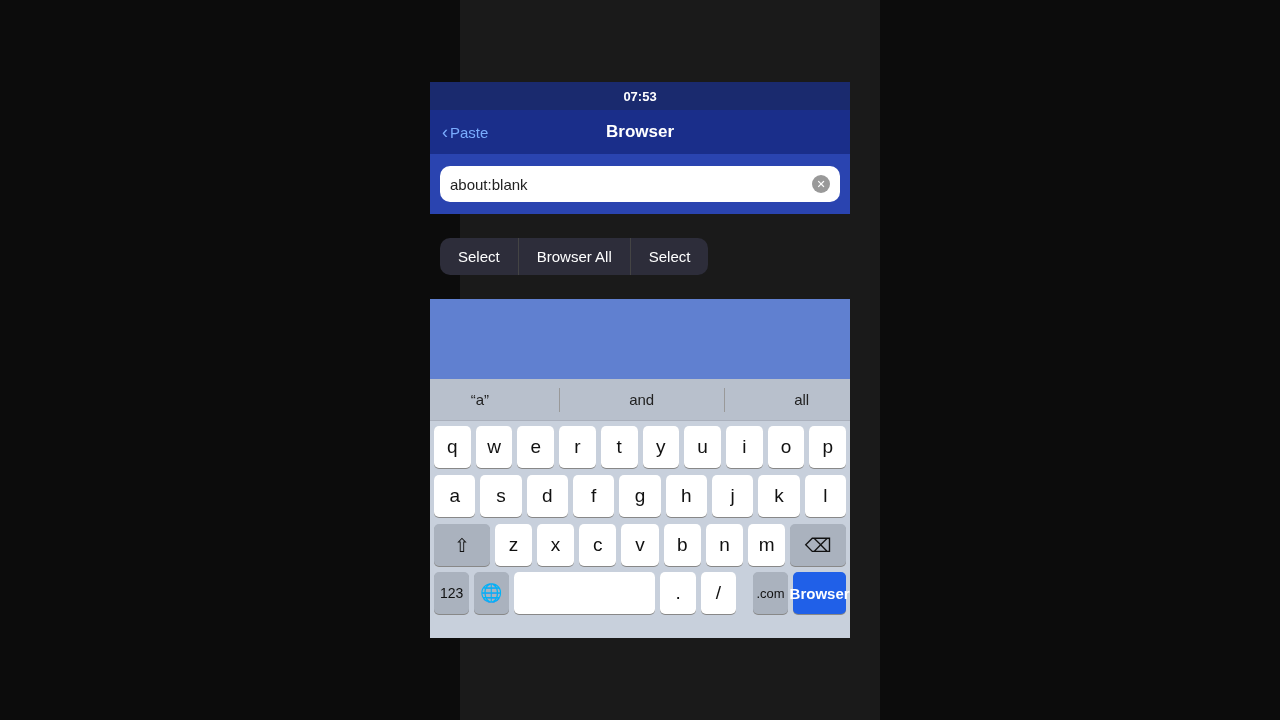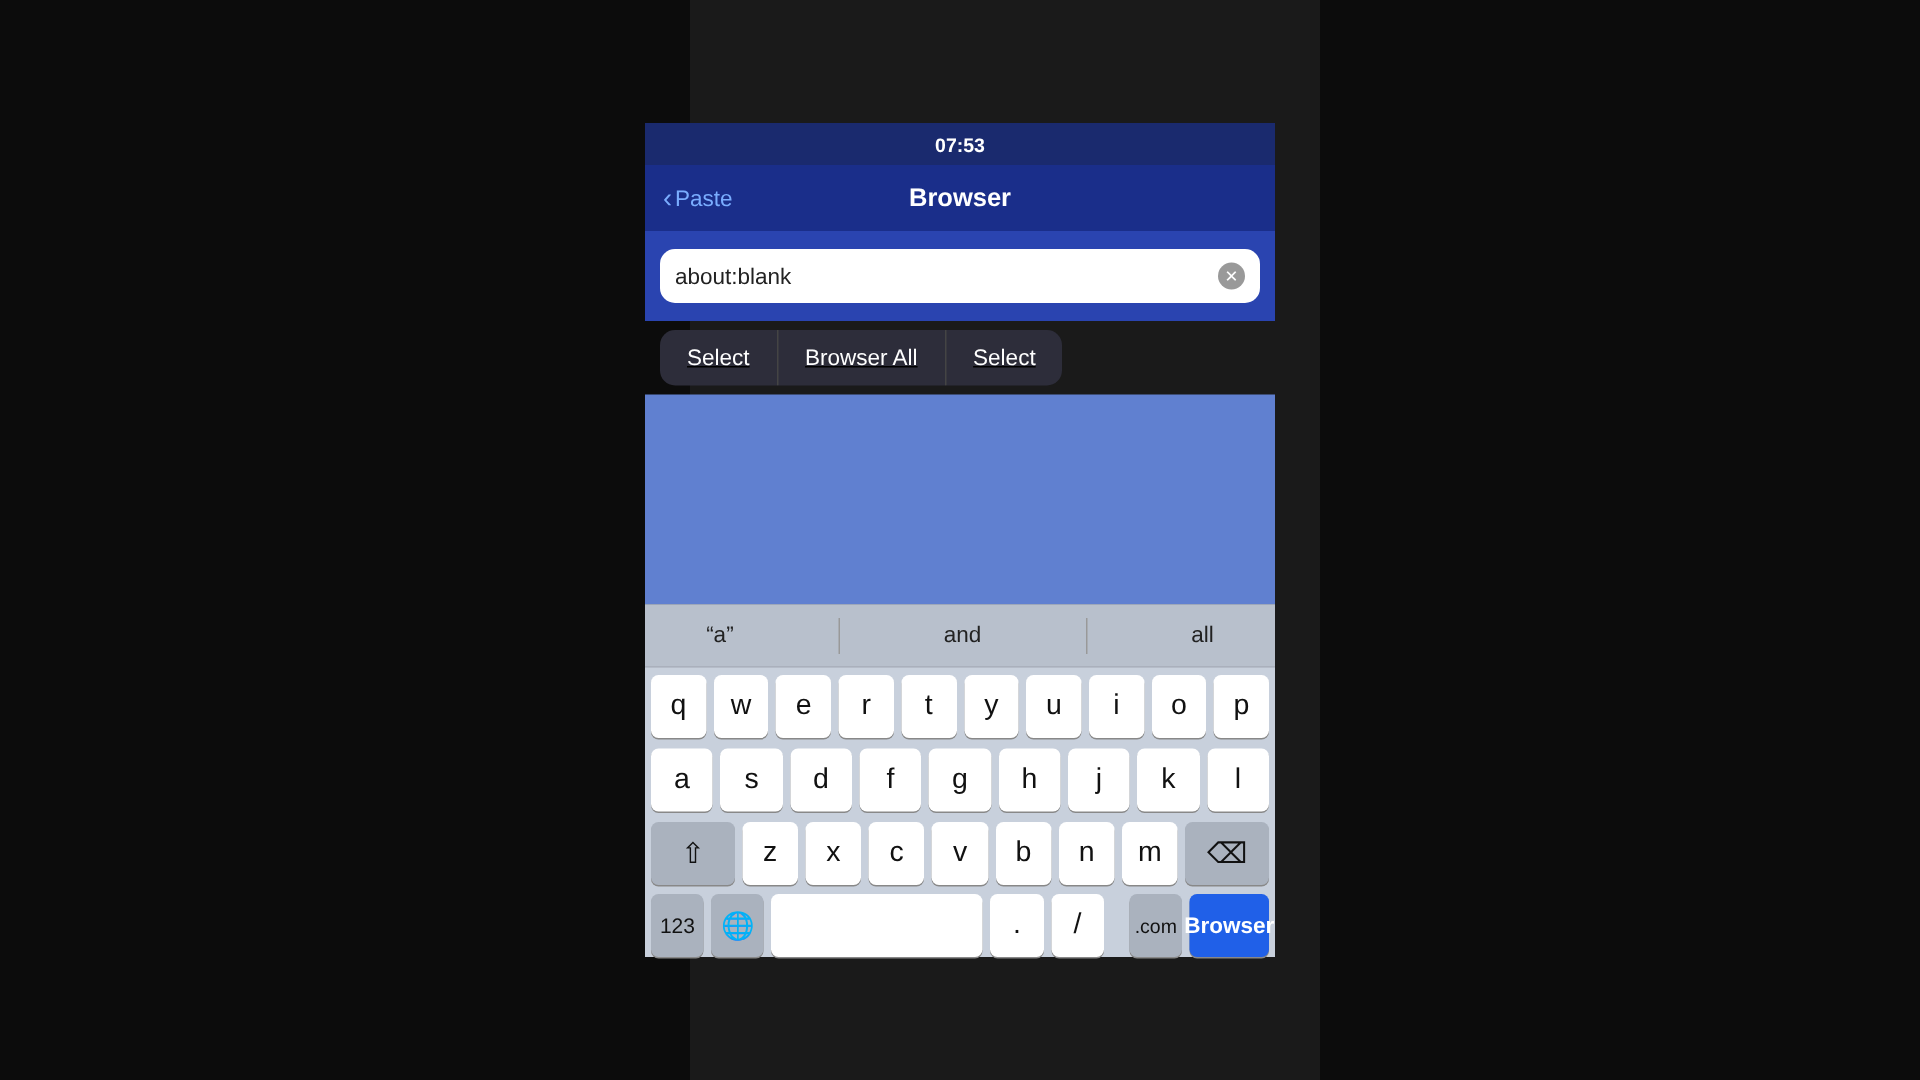--- a/index.html
+++ b/index.html
@@ -114,24 +114,23 @@
       justify-content: center;
       color: white;
       font-size: 11px;
     }
 
     
     .context-menu {
       background: #2d2d3a;
       border-radius: 10px;
       display: flex;
-      margin: 6px 10px;
+      margin: 24px 10px;
       overflow: hidden;
       align-self: flex-start;
-      text-decoration: underline;
     }
     .context-menu-item {
       color: white;
       font-size: 15px;
       padding: 10px 18px;
       border-right: 1px solid #444;
       cursor: pointer;
     }
     .context-menu-item:last-child {
       border-right: none;
@@ -213,21 +212,21 @@
     .key-action {
       font-size: 14px;
       flex: 1;
     }
 
     
     .bottom-row {
       display: flex;
       justify-content: center;
       gap: 5px;
-      padding: 4px 4px 0;
+      padding: 4px 4px 24px;
     }
     .key-123 {
       background: #aab2be;
       font-size: 14px;
       font-weight: 500;
     }
     .key-globe {
       background: #aab2be;
       font-size: 18px;
     }

